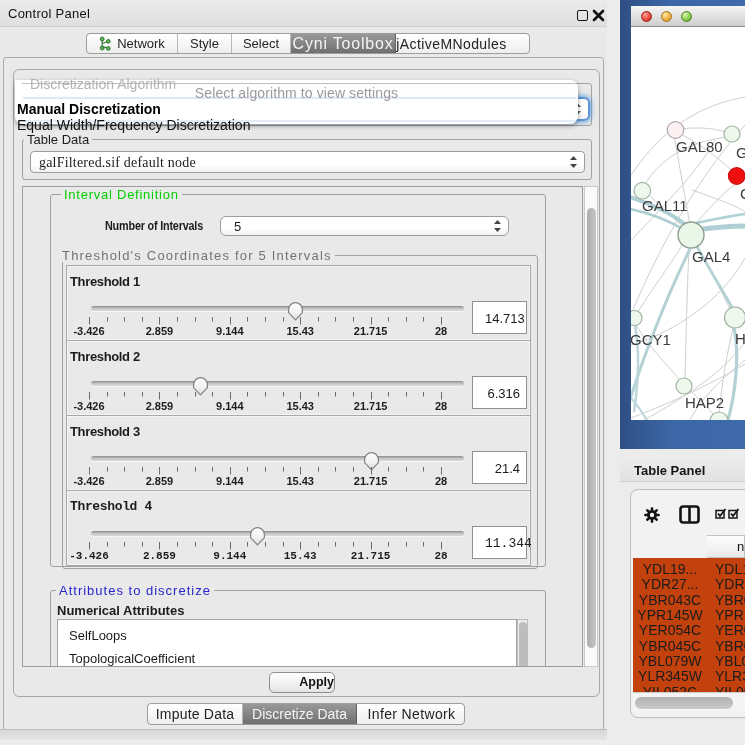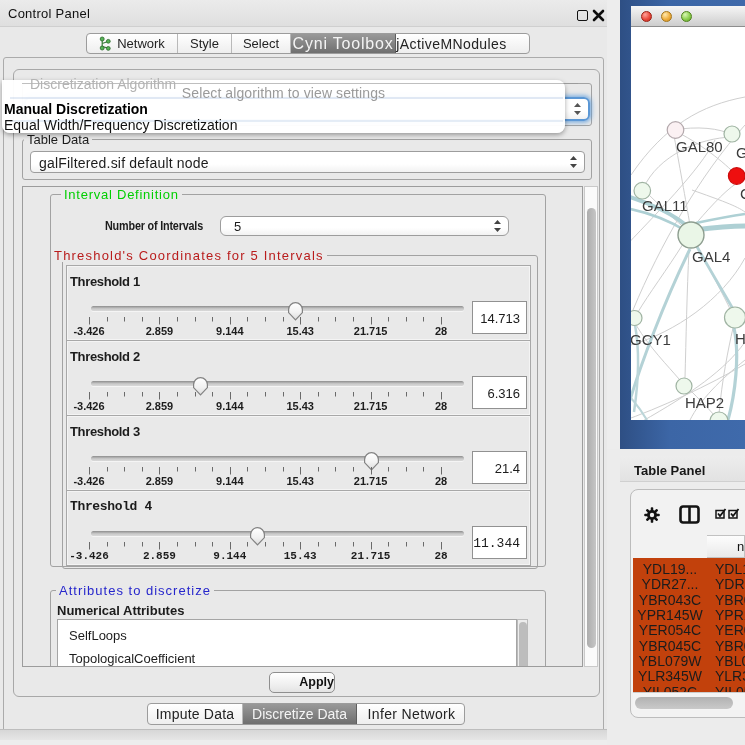--- a/index.html
+++ b/index.html
@@ -7,21 +7,21 @@
 .combo{position:absolute;background:linear-gradient(180deg,#ffffff 0%,#ffffff 60%,#f2f2f2 100%);border:1px solid #9d9d9d;border-radius:4px;}
 .combo .arr{position:absolute;right:4px;top:0;bottom:0;width:14px;display:flex;align-items:center;justify-content:center;}
 .seg{position:absolute;top:0;bottom:0;display:flex;align-items:center;justify-content:center;color:#232323;border-right:1px solid #b9b9b9;}
 .seg:last-child{border-right:none;}
 .seg.sel{background:linear-gradient(180deg,#999999,#6f6f6f);color:#f4f4f4;border-right:1px solid #5f5f5f;}
 .gbox{position:absolute;border:1px solid #a2a2a2;border-radius:3px;}
 .glabel{position:absolute;background:#e9e9e9;padding:0 3px;line-height:13px;}
 .tblock{position:absolute;left:43px;width:465px;height:76px;border:1px solid #a8a8a8;box-shadow:inset 0 0 0 1px #f4f4f4;background:#e9e9e9;}
 .ttitle{position:absolute;left:3px;top:8px;font-weight:bold;letter-spacing:-0.35px;}
 .track{position:absolute;left:24px;top:40px;width:373px;height:5px;border-radius:3px;background:linear-gradient(180deg,#8d8d8d,#c9c9c9 55%,#d9d9d9);box-shadow:0 1px 0 #f5f5f5;}
-.vbox{position:absolute;left:405px;top:35px;width:55px;height:33px;background:#fff;border:1px solid #919191;text-align:right;padding:9px 6px 0 0;font-size:13px;}
+.vbox{position:absolute;left:405px;top:35px;width:55px;height:33px;background:#fff;border:1px solid #919191;text-align:right;padding:9px 6px 0 12px;font-size:13px;}
 .thumbw{position:absolute;top:35px;width:17px;height:20px;}
 .ticklbl{position:absolute;top:59px;font-size:11px;font-weight:bold;color:#1d1d1d;transform:translateX(-50%);}
 .rowt{height:15.35px;line-height:15.35px;font-size:14px;white-space:nowrap;}
 .ticks{position:absolute;left:21.5px;top:51px;width:354px;height:7.5px;background-image:repeating-linear-gradient(90deg,#6a6a6a 0 1px,transparent 1px 70.4px),repeating-linear-gradient(90deg,#6a6a6a 0 1px,transparent 1px 17.6px);background-size:353px 7.5px,353px 4.5px;background-repeat:no-repeat;}
 </style></head>
 <body>
 
 <div class="abs" style="left:0;top:0;width:607px;height:740px;background:#e9e9e9;"></div>
 <div class="abs" style="left:0;top:0;width:607px;height:27px;background:linear-gradient(180deg,#ebebeb,#dfdfdf);border-bottom:1px solid #cfcfcf;"></div>
 <div class="abs" style="left:8px;top:6px;font-size:13px;letter-spacing:0.25px;color:#111;">Control Panel</div>
@@ -59,21 +59,21 @@
   <div class="arr">
       <svg width="9" height="14" viewBox="0 0 9 14">
         <path d="M4.5,1 L8,5 H1 Z" fill="#555"></path>
         <path d="M4.5,13 L1,9 H8 Z" fill="#555"></path>
       </svg>
     </div>
 </div>
 
 <div class="gbox" style="left:22px;top:139px;width:570px;height:41px;"></div>
 <div class="glabel" style="left:24px;top:133px;">Table Data</div>
-<div class="combo" style="left:30px;top:151px;width:555px;height:22px;">
+<div class="combo" style="left:30px;top:151px;width:555px;height:22px;font-family:Liberation Serif, serif;">
   <div style="padding:2.5px 0 0 8px;font-size:14px;letter-spacing:0.2px;">galFiltered.sif default node</div>
   <div class="arr">
       <svg width="9" height="14" viewBox="0 0 9 14">
         <path d="M4.5,1 L8,5 H1 Z" fill="#444"></path>
         <path d="M4.5,13 L1,9 H8 Z" fill="#444"></path>
       </svg>
     </div>
 </div>
 
 <div class="abs" id="viewport" style="left:22px;top:186px;width:561px;height:481px;border:1px solid #9c9c9c;background:#e9e9e9;overflow:hidden;">
@@ -85,21 +85,21 @@
     <div style="padding:2px 0 0 13px;">5</div>
     <div class="arr">
         <svg width="9" height="14" viewBox="0 0 9 14">
           <path d="M4.5,1 L8,5 H1 Z" fill="#444"></path>
           <path d="M4.5,13 L1,9 H8 Z" fill="#444"></path>
         </svg>
       </div>
   </div>
 
   <div class="gbox" style="left:39px;top:68px;width:476px;height:314px;"></div>
-  <div class="glabel" style="left:28px;top:62px;color:#b91c1c;letter-spacing:1.2px;">Threshold's Coordinates for 5 Intervals</div>
+  <div class="glabel" style="left:36px;top:62px;color:#737373;letter-spacing:1.2px;">Threshold's Coordinates for 5 Intervals</div>
 
   <div class="tblock" style="top:78px;">
     <div class="ttitle">Threshold 1</div>
     <div class="track"></div>
     <div class="thumbw" style="left:220px;"><svg width="17" height="20" viewBox="0 0 17 20">
           <path d="M1.6,11.6 L1.6,8.6 A6.9,6.9 0 0 1 15.4,8.6 L15.4,11.6 L8.5,18.9 Z" fill="url(#thg)" stroke="#828282" stroke-width="1.2"></path>
           <defs>
             <linearGradient id="thg" x1="0" y1="0" x2="0" y2="1">
               <stop offset="0" stop-color="#ffffff"></stop>
               <stop offset="0.55" stop-color="#f2f2f2"></stop>
@@ -177,21 +177,21 @@
 
 <div class="abs" style="left:269px;top:672px;width:66px;height:21px;background:linear-gradient(180deg,#ffffff,#ededed 70%,#e3e3e3);border:1px solid #8f8f8f;border-radius:5px;text-align:right;line-height:19px;color:#111;font-weight:bold;font-size:12.5px;">Apply</div>
 
 <div class="abs" style="left:147px;top:703px;width:318px;height:22px;background:linear-gradient(180deg,#ffffff,#eeeeee);border:1px solid #9c9c9c;border-radius:4px;overflow:hidden;">
   <div class="seg" style="left:0;width:95px;font-size:14px;letter-spacing:0.2px;">Impute Data</div>
   <div class="seg sel" style="left:95px;width:114px;font-size:14px;">Discretize Data</div>
   <div class="seg" style="left:209px;width:109px;font-size:14px;letter-spacing:0.35px;">Infer Network</div>
 </div>
 <div class="abs" style="left:0;top:729px;width:607px;height:11px;background:linear-gradient(180deg,#d7d7d7,#e6e6e6);border-top:1px solid #bdbdbd;"></div>
 
-<div class="abs" style="left:2px;top:80px;width:563px;height:53px;background:rgba(255,255,255,0.97);border-radius:0 8px 8px 8px;box-shadow:0 2px 5px rgba(0,0,0,0.35);z-index:40;padding-left:40px;">
+<div class="abs" style="left:15px;top:80px;width:563px;height:44px;background:rgba(255,255,255,0.97);border-radius:0 8px 8px 8px;box-shadow:0 2px 5px rgba(0,0,0,0.35);z-index:40;padding-left:40px;">
   <div style="position:absolute;left:8px;right:2px;top:17px;height:1.5px;background:rgba(130,165,210,0.22);"></div>
     <div style="position:absolute;left:8px;right:2px;top:40px;height:1.5px;background:rgba(130,165,210,0.18);"></div>
     <div style="position:absolute;left:0;right:0;top:5px;text-align:center;color:#9a9a9a;font-size:14px;letter-spacing:0.1px;">Select algorithm to view settings</div>
   <div style="position:absolute;left:2px;top:21px;font-weight:bold;color:#000;font-size:14px;">Manual Discretization</div>
   <div style="position:absolute;left:2px;top:37px;color:#111;font-size:14px;">Equal Width/Frequency Discretization</div>
 </div>
 
 <div class="abs" style="left:620px;top:0;width:125px;height:449px;background:linear-gradient(90deg,#2e4f84,#3c66a6 40%,#3f6aab);"></div>
 <div class="abs" style="left:631px;top:6px;width:114px;height:21px;background:linear-gradient(180deg,#f6f6f6,#cdcdcd);border-bottom:1px solid #8e8e8e;"></div>
 <div class="abs" style="left:641px;top:11px;width:11px;height:11px;border-radius:50%;background:radial-gradient(circle at 35% 30%,#ffa39a,#ea4a3d 55%,#bd2a1c);border:0.8px solid #992015;"></div>

